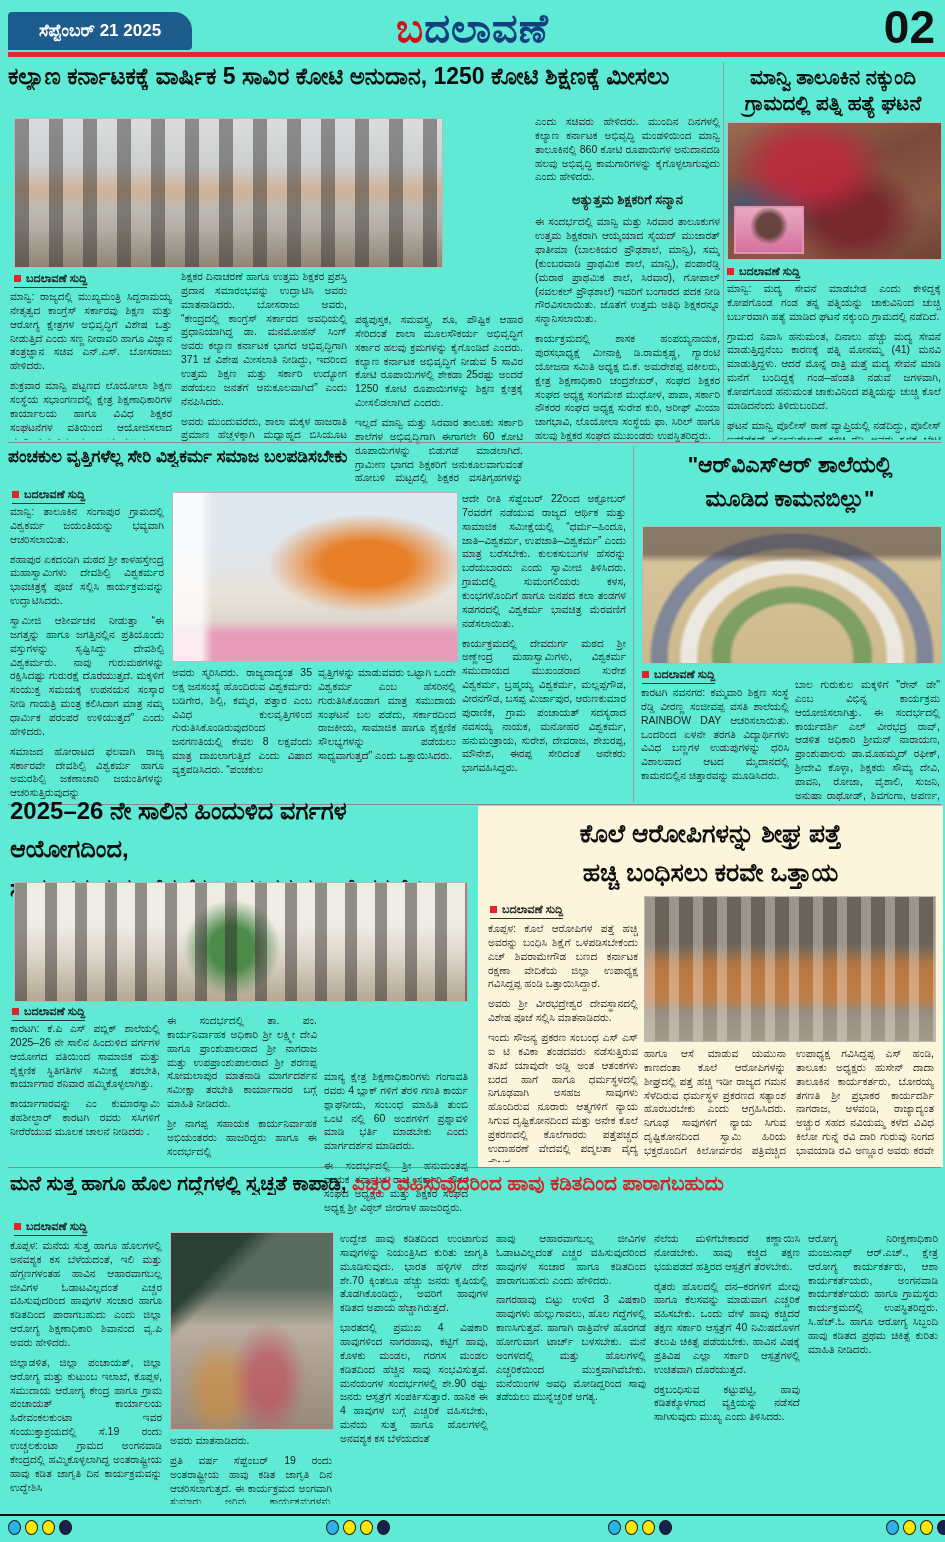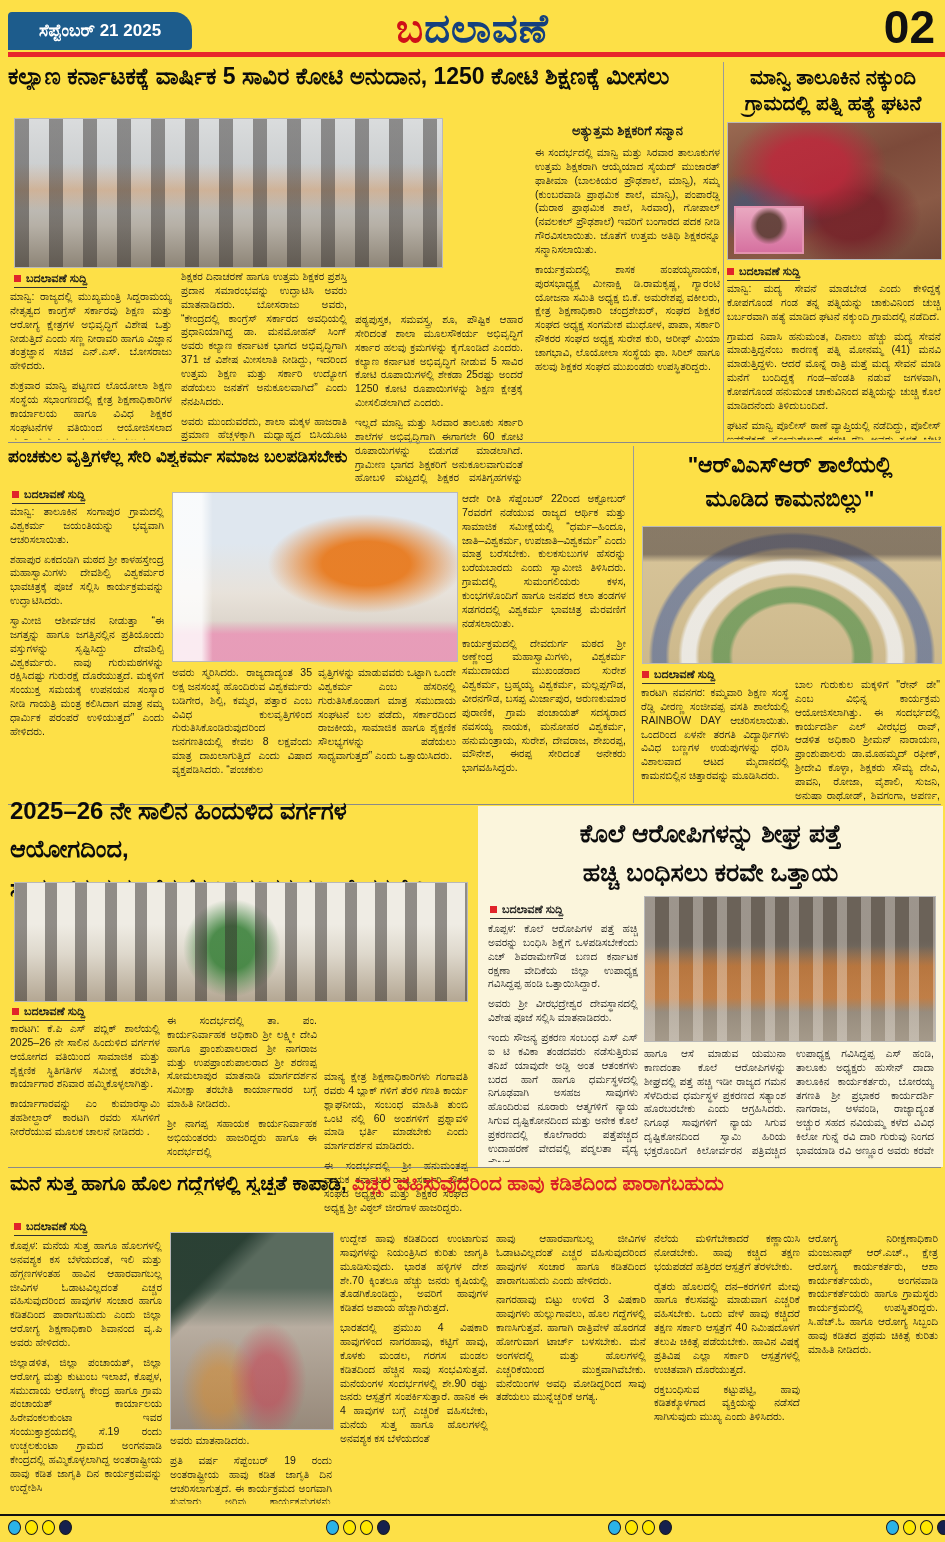--- a/index.html
+++ b/index.html
@@ -1,16 +1,16 @@
 <!DOCTYPE html>
 <html><head>
 <meta charset="utf-8">
 <style>
   html,body{margin:0;padding:0;background:#e9e9e9;}
-  .page{position:relative;width:945px;height:1542px;background:#fde047;margin:0 auto;
+  .page{position:relative;width:945px;height:1542px;background:#5eead4;margin:0 auto;
         font-family:"Liberation Sans","DejaVu Sans",sans-serif;color:#1a1a1a;overflow:hidden;}
   
   .datebox{position:absolute;left:8px;top:12px;width:184px;height:38px;background:#1d5c8c;color:#fff;
            font-weight:bold;font-size:17px;display:flex;align-items:center;justify-content:center;
            border-radius:4px 18px 4px 0;}
   .masthead{position:absolute;left:0;right:0;top:6px;text-align:center;font-size:40px;font-weight:bold;letter-spacing:1px;}
   .m-first{color:#cf1118;}
   .m-rest{color:#15407e;}
   .pageno{position:absolute;right:10px;top:0px;font-size:46px;font-weight:bold;color:#111;}
   .redbar{position:absolute;left:8px;right:0;top:52px;height:5px;background:#e8262c;}
@@ -105,20 +105,23 @@
     </div>
   <div class="col" style="left:181px;top:270px;width:166px;height:171px;">
       <p class="para">ಶಿಕ್ಷಕರ ದಿನಾಚರಣೆ ಹಾಗೂ ಉತ್ತಮ ಶಿಕ್ಷಕರ ಪ್ರಶಸ್ತಿ ಪ್ರದಾನ ಸಮಾರಂಭವನ್ನು ಉದ್ಘಾಟಿಸಿ ಅವರು ಮಾತನಾಡಿದರು. ಬೋಸರಾಜು ಅವರು, “ಕೇಂದ್ರದಲ್ಲಿ ಕಾಂಗ್ರೆಸ್ ಸರ್ಕಾರದ ಅವಧಿಯಲ್ಲಿ ಪ್ರಧಾನಿಯಾಗಿದ್ದ ಡಾ. ಮನಮೋಹನ್ ಸಿಂಗ್ ಅವರು ಕಲ್ಯಾಣ ಕರ್ನಾಟಕ ಭಾಗದ ಅಭಿವೃದ್ಧಿಗಾಗಿ 371 ಜೆ ವಿಶೇಷ ಮೀಸಲಾತಿ ನೀಡಿದ್ದು, ಇದರಿಂದ ಉತ್ತಮ ಶಿಕ್ಷಣ ಮತ್ತು ಸರ್ಕಾರಿ ಉದ್ಯೋಗ ಪಡೆಯಲು ಜನತೆಗೆ ಅನುಕೂಲವಾಗಿದೆ” ಎಂದು ನೆನಪಿಸಿದರು.</p>
       <p class="para">ಅವರು ಮುಂದುವರೆದು, ಶಾಲಾ ಮಕ್ಕಳ ಹಾಜರಾತಿ ಪ್ರಮಾಣ ಹೆಚ್ಚಳಕ್ಕಾಗಿ ಮಧ್ಯಾಹ್ನದ ಬಿಸಿಯೂಟ ಯೋಜನೆ ಜಾರಿಗೆ ತಂದಿದ್ದು, ಉಚಿತ</p>
     </div>
   <div class="col" style="left:355px;top:270px;width:168px;height:171px;margin-top:43px;">
       <p class="para">ಪಠ್ಯಪುಸ್ತಕ, ಸಮವಸ್ತ್ರ, ಶೂ, ಪೌಷ್ಟಿಕ ಆಹಾರ ಸೇರಿದಂತೆ ಶಾಲಾ ಮೂಲಸೌಕರ್ಯ ಅಭಿವೃದ್ಧಿಗೆ ಸರ್ಕಾರ ಹಲವು ಕ್ರಮಗಳನ್ನು ಕೈಗೊಂಡಿದೆ ಎಂದರು. ಕಲ್ಯಾಣ ಕರ್ನಾಟಕ ಅಭಿವೃದ್ಧಿಗೆ ನೀಡುವ 5 ಸಾವಿರ ಕೋಟಿ ರೂಪಾಯಿಗಳಲ್ಲಿ ಶೇಕಡಾ 25ರಷ್ಟು ಅಂದರೆ 1250 ಕೋಟಿ ರೂಪಾಯಿಗಳನ್ನು ಶಿಕ್ಷಣ ಕ್ಷೇತ್ರಕ್ಕೆ ಮೀಸಲಿಡಲಾಗಿದೆ ಎಂದರು.</p>
       <p class="para">ಇಲ್ಲದೆ ಮಾನ್ವಿ ಮತ್ತು ಸಿರವಾರ ತಾಲೂಕು ಸರ್ಕಾರಿ ಶಾಲೆಗಳ ಅಭಿವೃದ್ಧಿಗಾಗಿ ಈಗಾಗಲೇ 60 ಕೋಟಿ ರೂಪಾಯಿಗಳನ್ನು ಬಿಡುಗಡೆ ಮಾಡಲಾಗಿದೆ. ಗ್ರಾಮೀಣ ಭಾಗದ ಶಿಕ್ಷಕರಿಗೆ ಅನುಕೂಲವಾಗುವಂತೆ ಹೋಬಳಿ ಮಟ್ಟದಲ್ಲಿ ಶಿಕ್ಷಕರ ವಸತಿಗೃಹಗಳನ್ನು ನಿರ್ಮಿಸಲು ಶಿಕ್ಷಣ ಸಚಿವರ ಗಮನ ಸೆಳೆದಿದ್ದೇನೆ</p>
     </div>
   <div class="col" style="left:535px;top:115px;width:185px;height:327px;">
+    <div>
+        <p class="para">ಎಂದು ಸಚಿವರು ಹೇಳಿದರು. ಮುಂದಿನ ದಿನಗಳಲ್ಲಿ ಕಲ್ಯಾಣ ಕರ್ನಾಟಕ ಅಭಿವೃದ್ಧಿ ಮಂಡಳಿಯಿಂದ ಮಾನ್ವಿ ತಾಲೂಕಿನಲ್ಲಿ 860 ಕೋಟಿ ರೂಪಾಯಿಗಳ ಅನುದಾನದಡಿ ಹಲವು ಅಭಿವೃದ್ಧಿ ಕಾಮಗಾರಿಗಳನ್ನು ಕೈಗೊಳ್ಳಲಾಗುವುದು ಎಂದು ಹೇಳಿದರು.</p>
+      </div>
     <div class="subhead">ಅತ್ಯುತ್ತಮ ಶಿಕ್ಷಕರಿಗೆ ಸನ್ಮಾನ</div>
     <div>
         <p class="para">ಈ ಸಂದರ್ಭದಲ್ಲಿ ಮಾನ್ವಿ ಮತ್ತು ಸಿರವಾರ ತಾಲೂಕುಗಳ ಉತ್ತಮ ಶಿಕ್ಷಕರಾಗಿ ಆಯ್ಕೆಯಾದ ಸೈಯದ್ ಮುಜಾರತ್ ಫಾತೀಮಾ (ಬಾಲಕಿಯರ ಪ್ರೌಢಶಾಲೆ, ಮಾನ್ವಿ), ಸಮ್ಮ (ಕುಂಬರವಾಡಿ ಪ್ರಾಥಮಿಕ ಶಾಲೆ, ಮಾನ್ವಿ), ಪಂಪಾರೆಡ್ಡಿ (ಮರಾಠ ಪ್ರಾಥಮಿಕ ಶಾಲೆ, ಸಿರವಾರ), ಗೋಪಾಲ್ (ನವಲಕಲ್ ಪ್ರೌಢಶಾಲೆ) ಇವರಿಗೆ ಬಂಗಾರದ ಪದಕ ನೀಡಿ ಗೌರವಿಸಲಾಯಿತು. ಜೊತೆಗೆ ಉತ್ತಮ ಅತಿಥಿ ಶಿಕ್ಷಕರನ್ನೂ ಸನ್ಮಾನಿಸಲಾಯಿತು.</p>
         <p class="para">ಕಾರ್ಯಕ್ರಮದಲ್ಲಿ ಶಾಸಕ ಹಂಪಯ್ಯನಾಯಕ, ಪುರಸಭಾಧ್ಯಕ್ಷೆ ಮೀನಾಕ್ಷಿ ಡಿ.ರಾಮಕೃಷ್ಣ, ಗ್ಯಾರಂಟಿ ಯೋಜನಾ ಸಮಿತಿ ಅಧ್ಯಕ್ಷ ಬಿ.ಕೆ. ಅಮರೇಶಪ್ಪ ವಕೀಲರು, ಕ್ಷೇತ್ರ ಶಿಕ್ಷಣಾಧಿಕಾರಿ ಚಂದ್ರಶೇಖರ್, ಸಂಘದ ಶಿಕ್ಷಕರ ಸಂಘದ ಅಧ್ಯಕ್ಷ ಸಂಗಮೇಶ ಮುಧೋಳ, ಪಾಪಾ, ಸರ್ಕಾರಿ ನೌಕರರ ಸಂಘದ ಅಧ್ಯಕ್ಷ ಸುರೇಶ ಕುರಿ, ಅರೀಫ್ ಮಿಯಾ ಚಾಗಭಾವಿ, ಲೊಯೋಲಾ ಸಂಸ್ಥೆಯ ಫಾ. ಸಿರಿಲ್ ಹಾಗೂ ಹಲವು ಶಿಕ್ಷಕರ ಸಂಘದ ಮುಖಂಡರು ಉಪಸ್ಥಿತರಿದ್ದರು.</p>
       </div>
   </div>
   <div class="vrule" style="left:723px;top:62px;height:380px;"></div>
 
   <div class="hl hl-b">
     <div>ಮಾನ್ವಿ ತಾಲೂಕಿನ ನಕ್ಕುಂದಿ</div>
@@ -141,20 +144,21 @@
 
   <div class="hl hl-c hl-1line">ಪಂಚಕುಲ ವೃತ್ತಿಗಳೆಲ್ಲ ಸೇರಿ ವಿಶ್ವಕರ್ಮ ಸಮಾಜ ಬಲಪಡಿಸಬೇಕು</div>
   <div class="byline" style="left:12px;top:488px;">
     <span class="bullet"></span>
     <span>ಬದಲಾವಣೆ ಸುದ್ದಿ</span>
   </div>
   <div class="col" style="left:10px;top:505px;width:154px;height:296px;">
       <p class="para">ಮಾನ್ವಿ: ತಾಲೂಕಿನ ಸಂಗಾಪುರ ಗ್ರಾಮದಲ್ಲಿ ವಿಶ್ವಕರ್ಮ ಜಯಂತಿಯನ್ನು ಭವ್ಯವಾಗಿ ಆಚರಿಸಲಾಯಿತು.</p>
       <p class="para">ಶಹಾಪುರ ಏಕದಂಡಿಗಿ ಮಠದ ಶ್ರೀ ಕಾಳಹಸ್ತೇಂದ್ರ ಮಹಾಸ್ವಾಮಿಗಳು ದೇವಶಿಲ್ಪಿ ವಿಶ್ವಕರ್ಮರ ಭಾವಚಿತ್ರಕ್ಕೆ ಪೂಜೆ ಸಲ್ಲಿಸಿ ಕಾರ್ಯಕ್ರಮವನ್ನು ಉದ್ಘಾಟಿಸಿದರು.</p>
       <p class="para">ಸ್ವಾಮೀಜಿ ಆಶೀರ್ವಚನ ನೀಡುತ್ತಾ “ಈ ಜಗತ್ತನ್ನು ಹಾಗೂ ಜಗತ್ತಿನಲ್ಲಿನ ಪ್ರತಿಯೊಂದು ವಸ್ತುಗಳನ್ನು ಸೃಷ್ಟಿಸಿದ್ದು ದೇವಶಿಲ್ಪಿ ವಿಶ್ವಕರ್ಮರು. ನಾವು ಗುರುಮಠಗಳನ್ನು ರಕ್ಷಿಸಿದಷ್ಟು ಗುರುರಕ್ಷೆ ದೊರೆಯುತ್ತದೆ. ಮಕ್ಕಳಿಗೆ ಸಂಯುಕ್ತ ಸಮಯಕ್ಕೆ ಉಪನಯನ ಸಂಸ್ಕಾರ ನೀಡಿ ಗಾಯತ್ರಿ ಮಂತ್ರ ಕಲಿಸಿದಾಗ ಮಾತ್ರ ನಮ್ಮ ಧಾರ್ಮಿಕ ಪರಂಪರೆ ಉಳಿಯುತ್ತದೆ” ಎಂದು ಹೇಳಿದರು.</p>
+      <p class="para">ಸಮಾಜದ ಹೋರಾಟದ ಫಲವಾಗಿ ರಾಜ್ಯ ಸರ್ಕಾರವೇ ದೇವಶಿಲ್ಪಿ ವಿಶ್ವಕರ್ಮ ಹಾಗೂ ಅಮರಶಿಲ್ಪಿ ಜಕಣಾಚಾರಿ ಜಯಂತಿಗಳನ್ನು ಆಚರಿಸುತ್ತಿರುವುದನ್ನು</p>
     </div>
   <div class="photo photo-c" style="left:172px;top:492px;width:284px;height:168px;"></div>
   <div class="col" style="left:172px;top:666px;width:140px;height:136px;">
       <p class="para">ಅವರು ಸ್ಮರಿಸಿದರು. ರಾಜ್ಯದಾದ್ಯಂತ 35 ಲಕ್ಷ ಜನಸಂಖ್ಯೆ ಹೊಂದಿರುವ ವಿಶ್ವಕರ್ಮರು ಬಡಿಗೇರ, ಶಿಲ್ಪಿ, ಕಮ್ಮರ, ಪತ್ತಾರ ಎಂಬ ವಿವಿಧ ಕುಲವೃತ್ತಿಗಳಿಂದ ಗುರುತಿಸಿಕೊಂಡಿರುವುದರಿಂದ ಜನಗಣತಿಯಲ್ಲಿ ಕೇವಲ 8 ಲಕ್ಷವೆಂದು ಮಾತ್ರ ದಾಖಲಾಗುತ್ತಿದೆ ಎಂದು ವಿಷಾದ ವ್ಯಕ್ತಪಡಿಸಿದರು. “ಪಂಚಕುಲ</p>
     </div>
   <div class="col" style="left:318px;top:666px;width:138px;height:136px;">
       <p class="para">ವೃತ್ತಿಗಳನ್ನು ಮಾಡುವವರು ಒಟ್ಟಾಗಿ ಒಂದೇ ವಿಶ್ವಕರ್ಮ ಎಂಬ ಹೆಸರಿನಲ್ಲಿ ಗುರುತಿಸಿಕೊಂಡಾಗ ಮಾತ್ರ ಸಮುದಾಯ ಸಂಘಟನೆ ಬಲ ಪಡೆದು, ಸರ್ಕಾರದಿಂದ ರಾಜಕೀಯ, ಸಾಮಾಜಿಕ ಹಾಗೂ ಶೈಕ್ಷಣಿಕ ಸೌಲಭ್ಯಗಳನ್ನು ಪಡೆಯಲು ಸಾಧ್ಯವಾಗುತ್ತದೆ” ಎಂದು ಒತ್ತಾಯಿಸಿದರು.</p>
     </div>
   <div class="col" style="left:462px;top:492px;width:164px;height:310px;">
       <p class="para">ಆದೇ ರೀತಿ ಸೆಪ್ಟೆಂಬರ್ 22ರಿಂದ ಅಕ್ಟೋಬರ್ 7ರವರೆಗೆ ನಡೆಯುವ ರಾಜ್ಯದ ಆರ್ಥಿಕ ಮತ್ತು ಸಾಮಾಜಿಕ ಸಮೀಕ್ಷೆಯಲ್ಲಿ “ಧರ್ಮ–ಹಿಂದೂ, ಜಾತಿ–ವಿಶ್ವಕರ್ಮ, ಉಪಜಾತಿ–ವಿಶ್ವಕರ್ಮ” ಎಂದು ಮಾತ್ರ ಬರೆಸಬೇಕು. ಕುಲಕಸುಬುಗಳ ಹೆಸರನ್ನು ಬರೆಯಬಾರದು ಎಂದು ಸ್ವಾಮೀಜಿ ತಿಳಿಸಿದರು. ಗ್ರಾಮದಲ್ಲಿ ಸುಮಂಗಲಿಯರು ಕಳಸ, ಕುಂಭಗಳೊಂದಿಗೆ ಹಾಗೂ ಜನಪದ ಕಲಾ ತಂಡಗಳ ಸಡಗರದಲ್ಲಿ ವಿಶ್ವಕರ್ಮ ಭಾವಚಿತ್ರ ಮೆರವಣಿಗೆ ನಡೆಸಲಾಯಿತು.</p>

